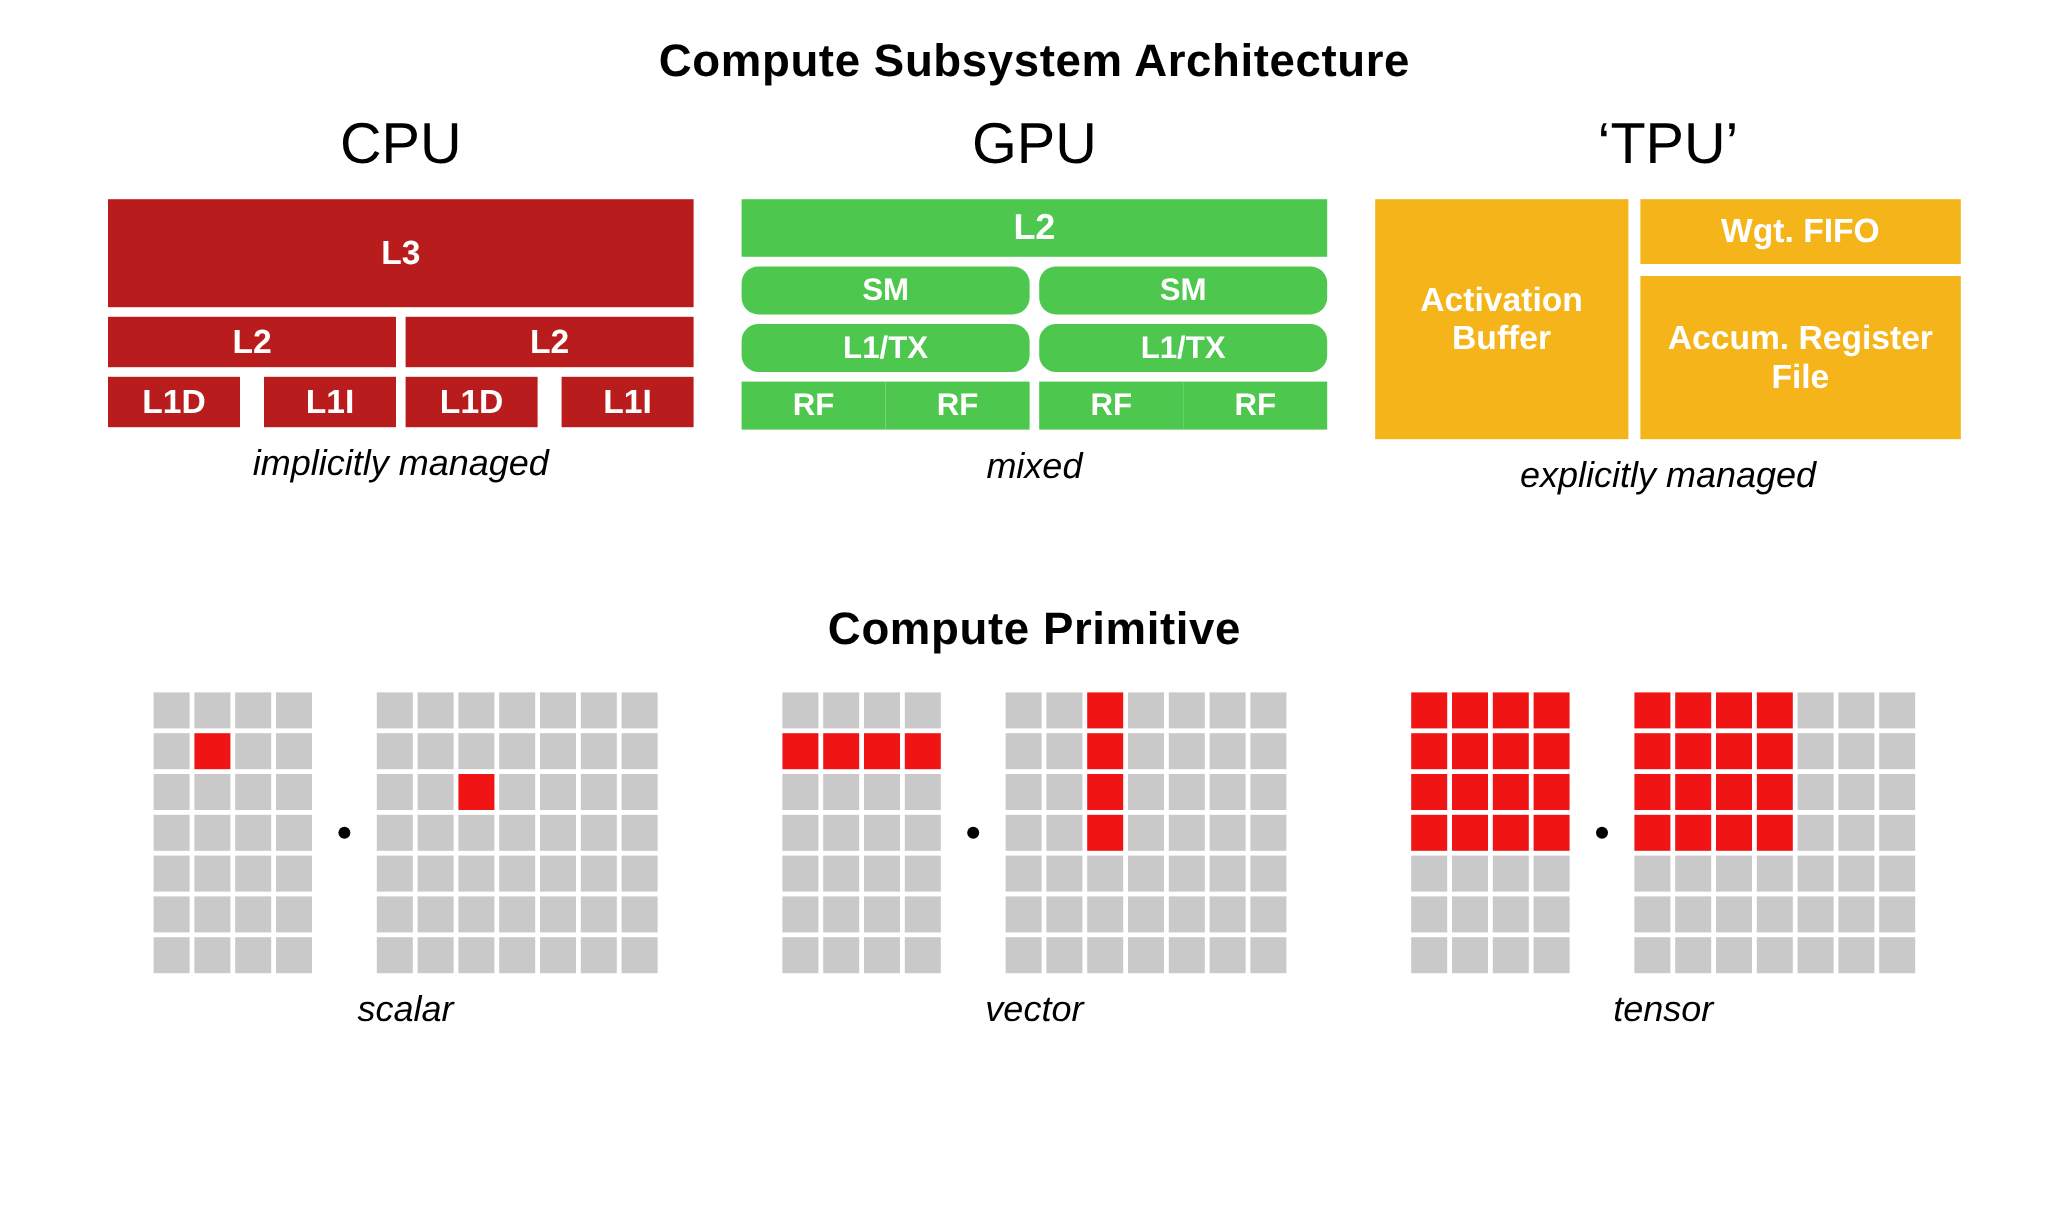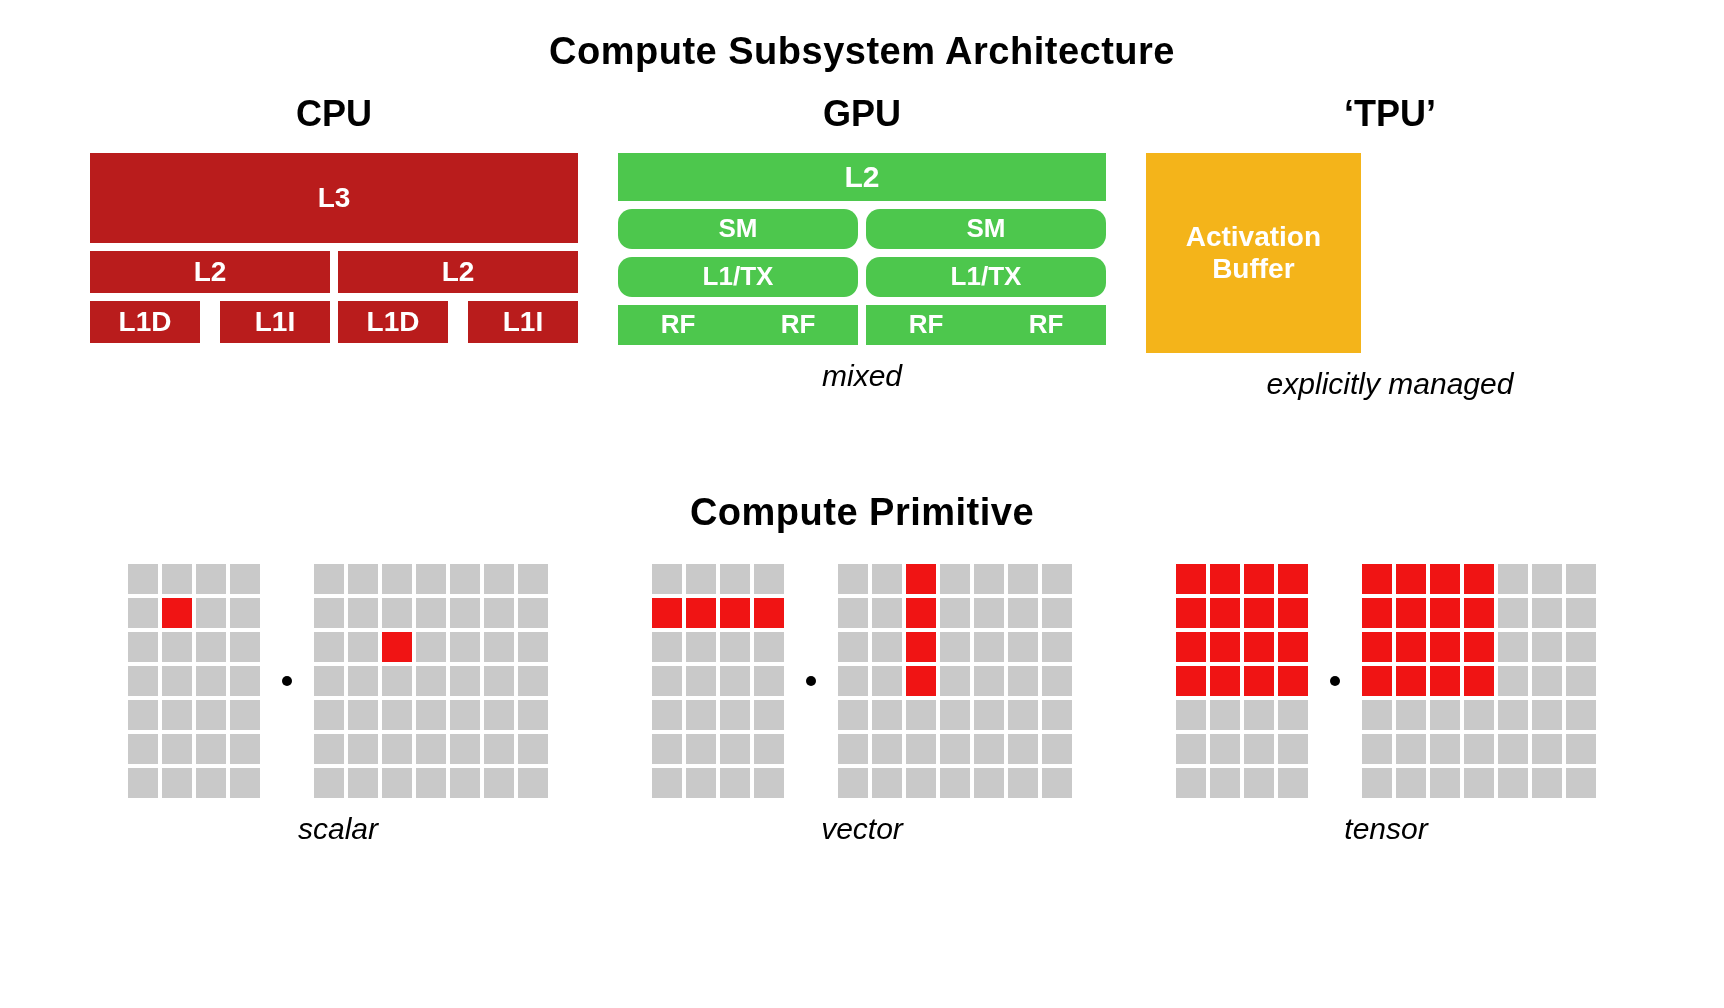--- a/index.html
+++ b/index.html
@@ -28,22 +28,22 @@
     justify-content: space-between;
     gap: 40px;
   }
   .col {
     flex: 1 1 0;
     display: flex;
     flex-direction: column;
     align-items: center;
   }
   .col-title {
-    font-size: 36px;
-    font-weight: 700;
+    font-size: 48px;
+    font-weight: 400;
     margin-bottom: 18px;
     text-align: left;
   }
   .caption {
     font-size: 30px;
     font-style: italic;
     text-align: center;
     margin-top: 14px;
   }
 
@@ -150,20 +150,21 @@
           </div>
           <div class="cpu-half">
             <div class="box blue cpu-l2">L2</div>
             <div class="cpu-l1row">
               <div class="box blue cpu-l1">L1D</div>
               <div class="box blue cpu-l1">L1I</div>
             </div>
           </div>
         </div>
       </div>
+      <div class="caption">implicitly managed</div>
     </div>
 
     <div class="col">
       <div class="col-title">GPU</div>
       <div class="mem-stack">
         <div class="box green gpu-l2">L2</div>
         <div class="gpu-row">
           <div class="gpu-half">
             <div class="box green gpu-sm">SM</div>
             <div class="box green gpu-l1tx">L1/TX</div>
@@ -183,20 +184,24 @@
         </div>
       </div>
       <div class="caption">mixed</div>
     </div>
 
     <div class="col">
       <div class="col-title">‘TPU’</div>
       <div class="mem-stack">
         <div class="tpu-row">
           <div class="box gold tpu-act">Activation Buffer</div>
+          <div class="tpu-right">
+            <div class="box gold tpu-fifo">Wgt. FIFO</div>
+            <div class="box gold tpu-acc">Accum. Register File</div>
+          </div>
         </div>
       </div>
       <div class="caption">explicitly managed</div>
     </div>
 
   </div>
 
   <div class="section-title" style="margin-top:90px">Compute  Primitive</div>
 
   <div class="prim-row">

